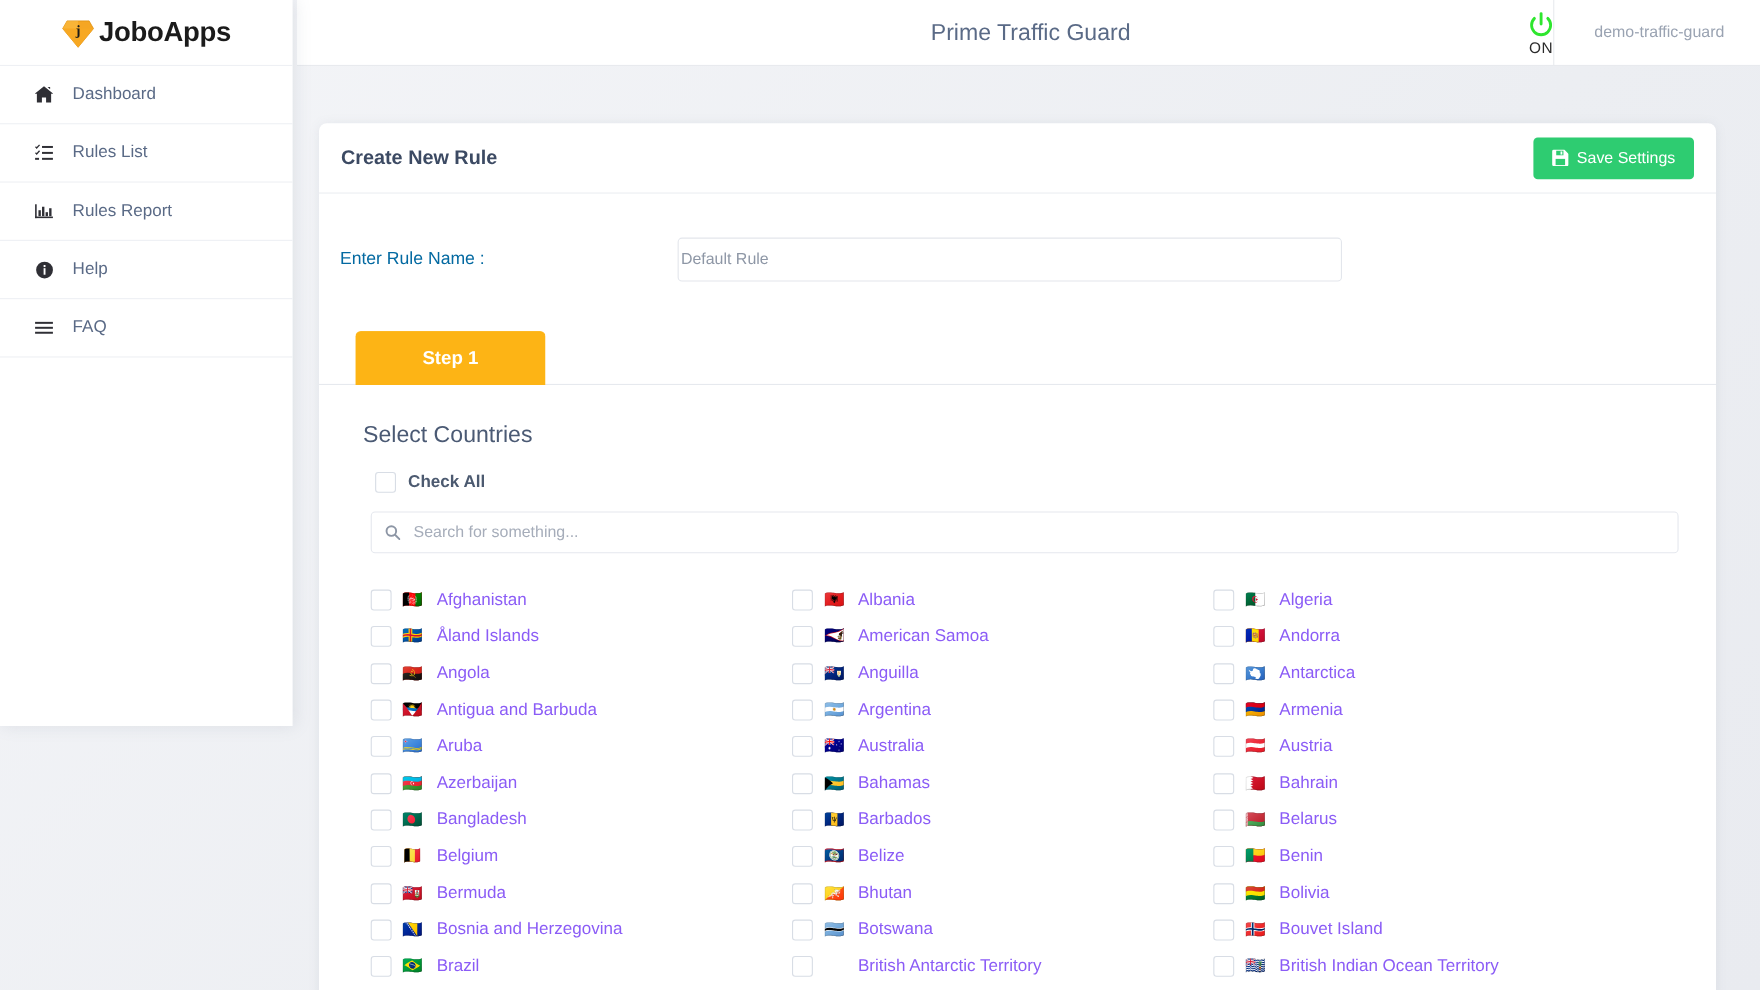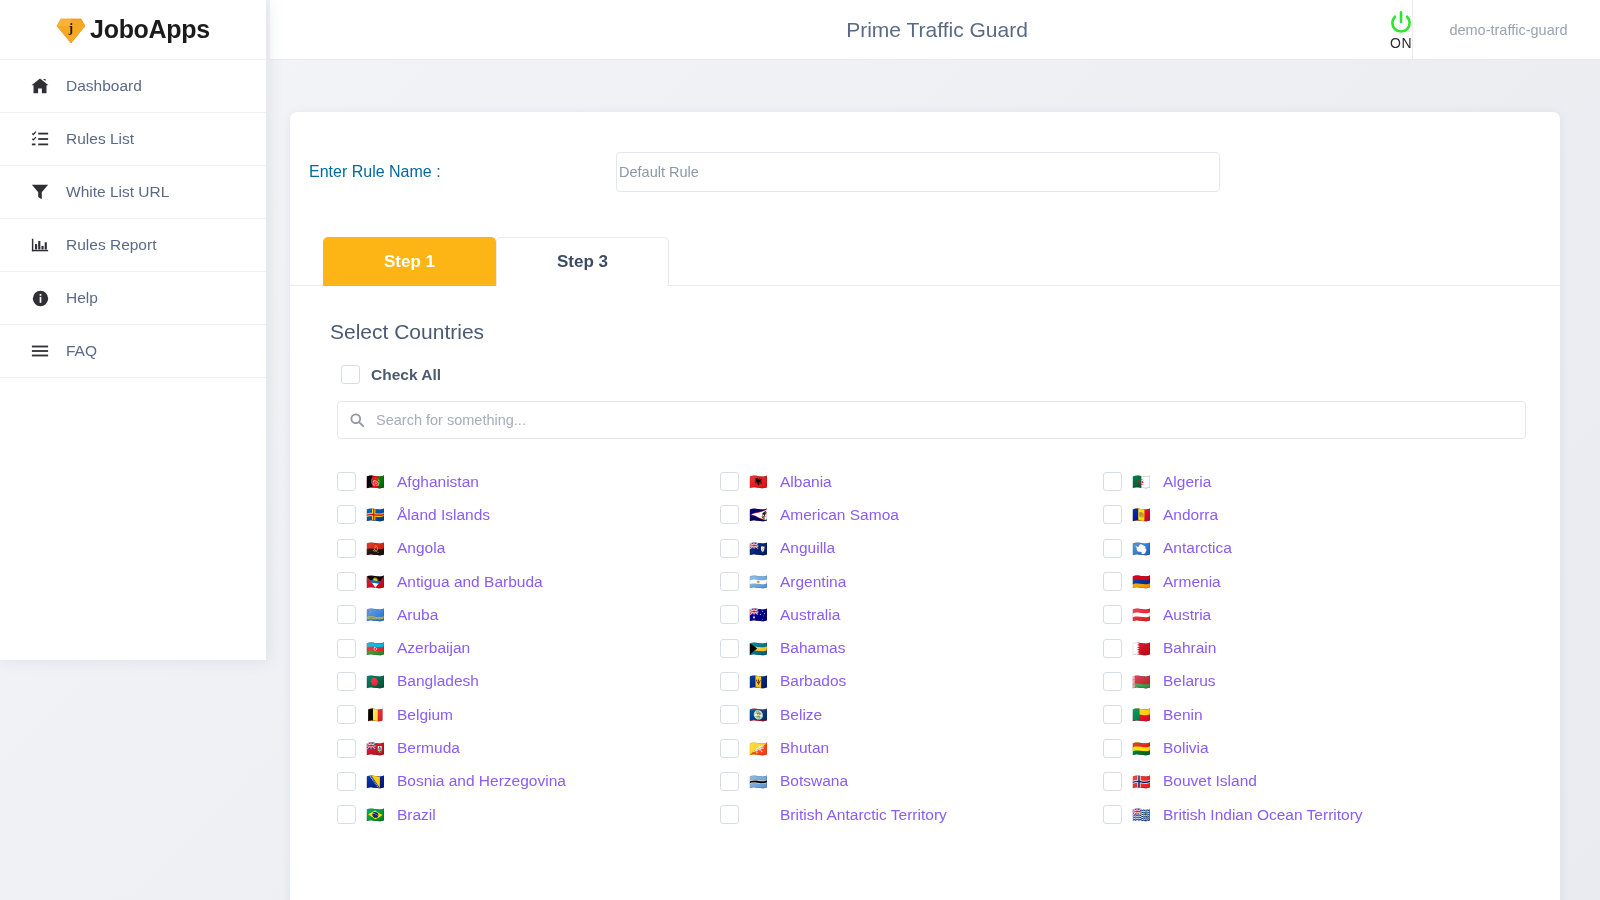--- a/index.html
+++ b/index.html
@@ -278,28 +278,20 @@
           <rect x="8" y="9" width="11" height="2"></rect>
           <rect x="8" y="15" width="11" height="2"></rect>
           <path d="M1 4.4 2.6 6 6 2.3 5 1.4 2.6 4 1.8 3.3z"></path>
           <path d="M1 10.4 2.6 12 6 8.3 5 7.4 2.6 10 1.8 9.3z"></path>
           <rect x="1" y="15" width="4" height="2"></rect>
         </svg>
       </span>
       <span class="nav-label">Rules List</span>
     </div>
 
-    <div class="nav-item">
-      <span class="nav-ico">
-        <svg width="18" height="18" viewBox="0 0 20 20" fill="currentColor">
-          <path d="M1 2h18l-7 8.2V18l-4-2.4v-5.4z"></path>
-        </svg>
-      </span>
-      <span class="nav-label">White List URL</span>
-    </div>
 
     <div class="nav-item">
       <span class="nav-ico">
         <svg width="18" height="18" viewBox="0 0 20 20" fill="currentColor">
           <rect x="1" y="3" width="1.6" height="14"></rect>
           <rect x="1" y="15.4" width="18" height="1.6"></rect>
           <rect x="4.4" y="9" width="2.4" height="6"></rect>
           <rect x="8" y="5.5" width="2.4" height="9.5"></rect>
           <rect x="11.6" y="11" width="2.4" height="4"></rect>
           <rect x="15.2" y="7" width="2.4" height="8"></rect>
@@ -342,32 +334,43 @@
         </svg>
       </span>
       <span class="power-label">ON</span>
     </div>
 
     <div class="account">demo-traffic-guard</div>
   </header>
 
   <section class="card">
 
+    <div class="card-head">
+      <span class="card-title">Create New Rule</span>
+      <button class="btn-save">
+        <span>
+          <svg width="15" height="15" viewBox="0 0 16 16" fill="#fff">
+            <path d="M1.6 0h10.2L16 4.2V14.4A1.6 1.6 0 0 1 14.4 16H1.6A1.6 1.6 0 0 1 0 14.4V1.6A1.6 1.6 0 0 1 1.6 0z"></path>
+            <rect x="4" y="1.1" width="7" height="4.4" fill="#2ecc71"></rect>
+            <rect x="8.2" y="1.8" width="1.7" height="3" fill="#fff"></rect>
+            <rect x="3.4" y="9" width="9.2" height="6" fill="#2ecc71"></rect>
+          </svg>
+        </span>
+        <span>Save Settings</span>
+      </button>
+    </div>
 
     <div class="rule-row">
       <label class="rule-label">Enter Rule Name :</label>
       <input class="rule-input" type="text" placeholder="Default Rule" style="">
     </div>
 
     <nav class="tabs">
       <div class="tab active">
         <span>Step 1</span>
-      </div>
-      <div class="tab">
-        <span>Step 3</span>
       </div>
     </nav>
 
     <div class="countries">
       <h2 class="sec-title">Select Countries</h2>
 
       <div class="checkall">
         <span class="cbox"></span>
         <span class="checkall-label">Check All</span>
       </div>

